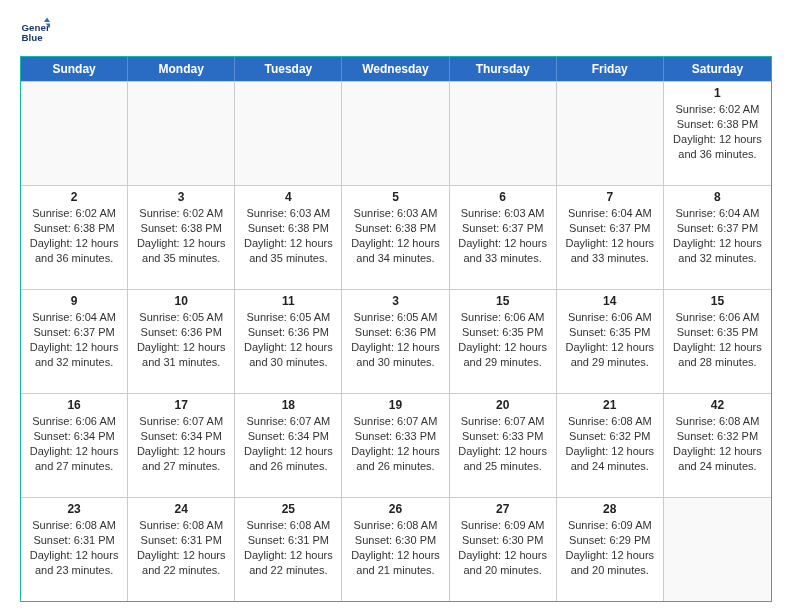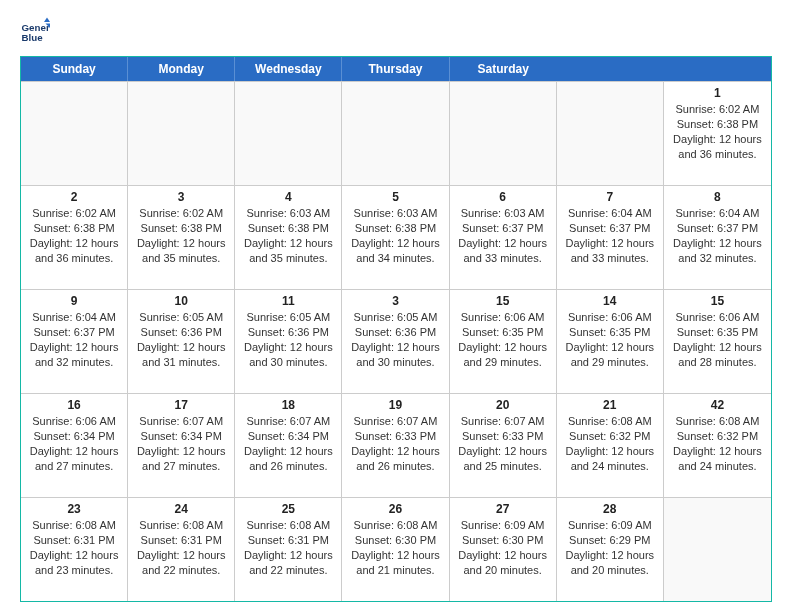--- a/index.html
+++ b/index.html
@@ -117,22 +117,24 @@
     <div class="title-block">
       <div class="month-title"></div>
       <div class="location-title"></div>
     </div>
   </div>
 
   <div class="calendar">
     <div class="cal-header" id="cal-header">
         <div class="cal-header-cell">Sunday</div>
         <div class="cal-header-cell">Monday</div>
+        <div class="cal-header-cell">Tuesday</div>
         <div class="cal-header-cell">Wednesday</div>
         <div class="cal-header-cell">Thursday</div>
+        <div class="cal-header-cell">Friday</div>
         <div class="cal-header-cell">Saturday</div>
       </div>
     <div class="cal-body" id="cal-body">
         <div class="cal-row">
           <div class="cal-cell empty"></div>
           <div class="cal-cell empty"></div>
           <div class="cal-cell empty"></div>
           <div class="cal-cell empty"></div>
           <div class="cal-cell empty"></div>
           <div class="cal-cell empty"></div>

